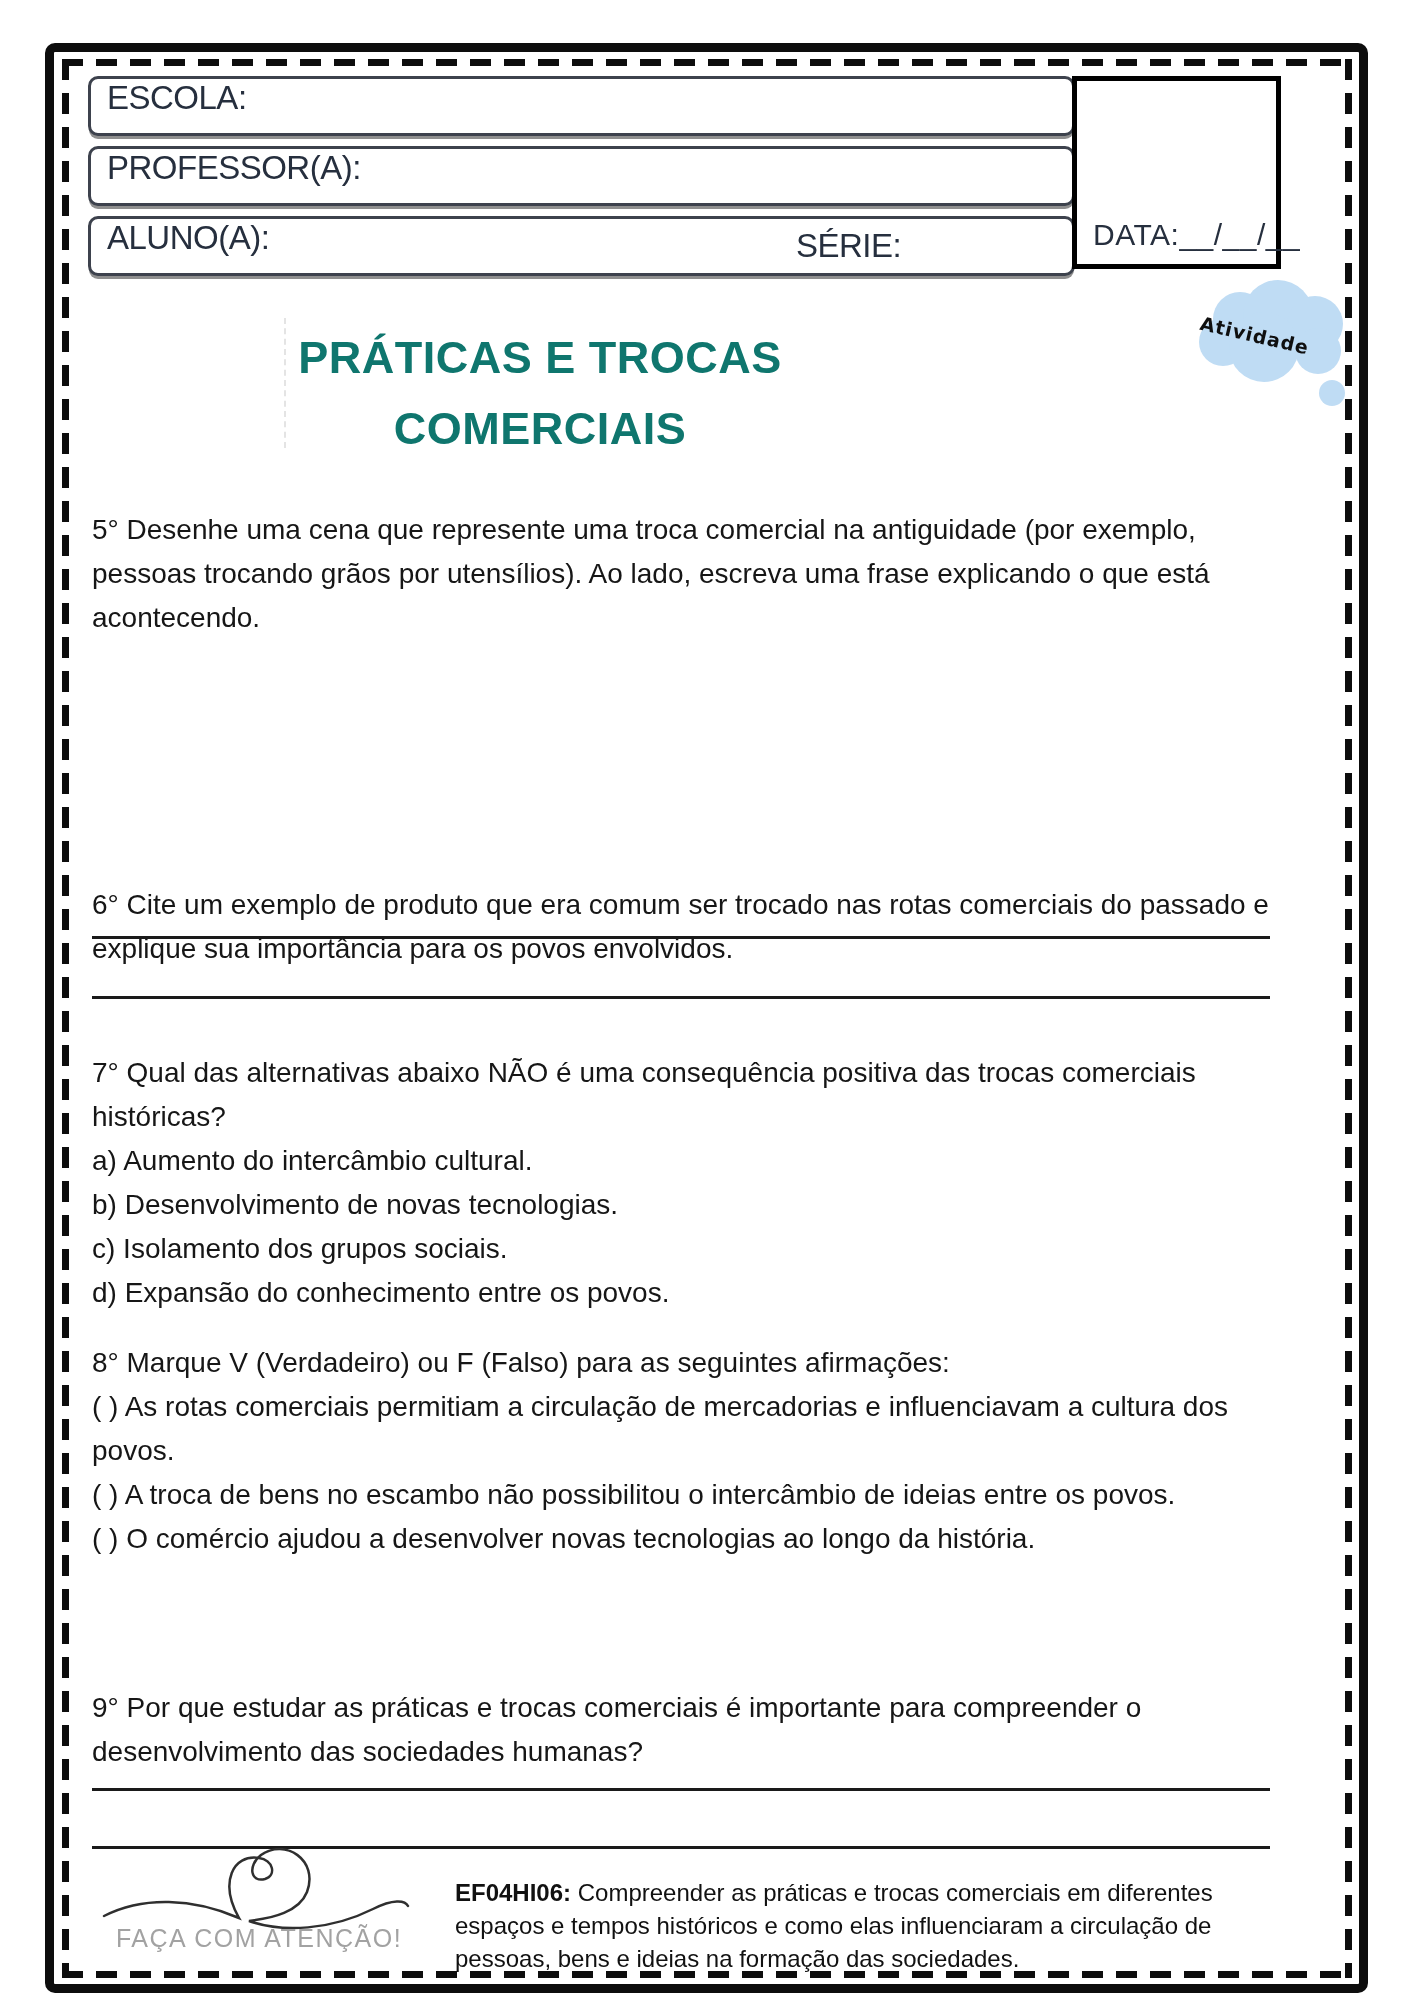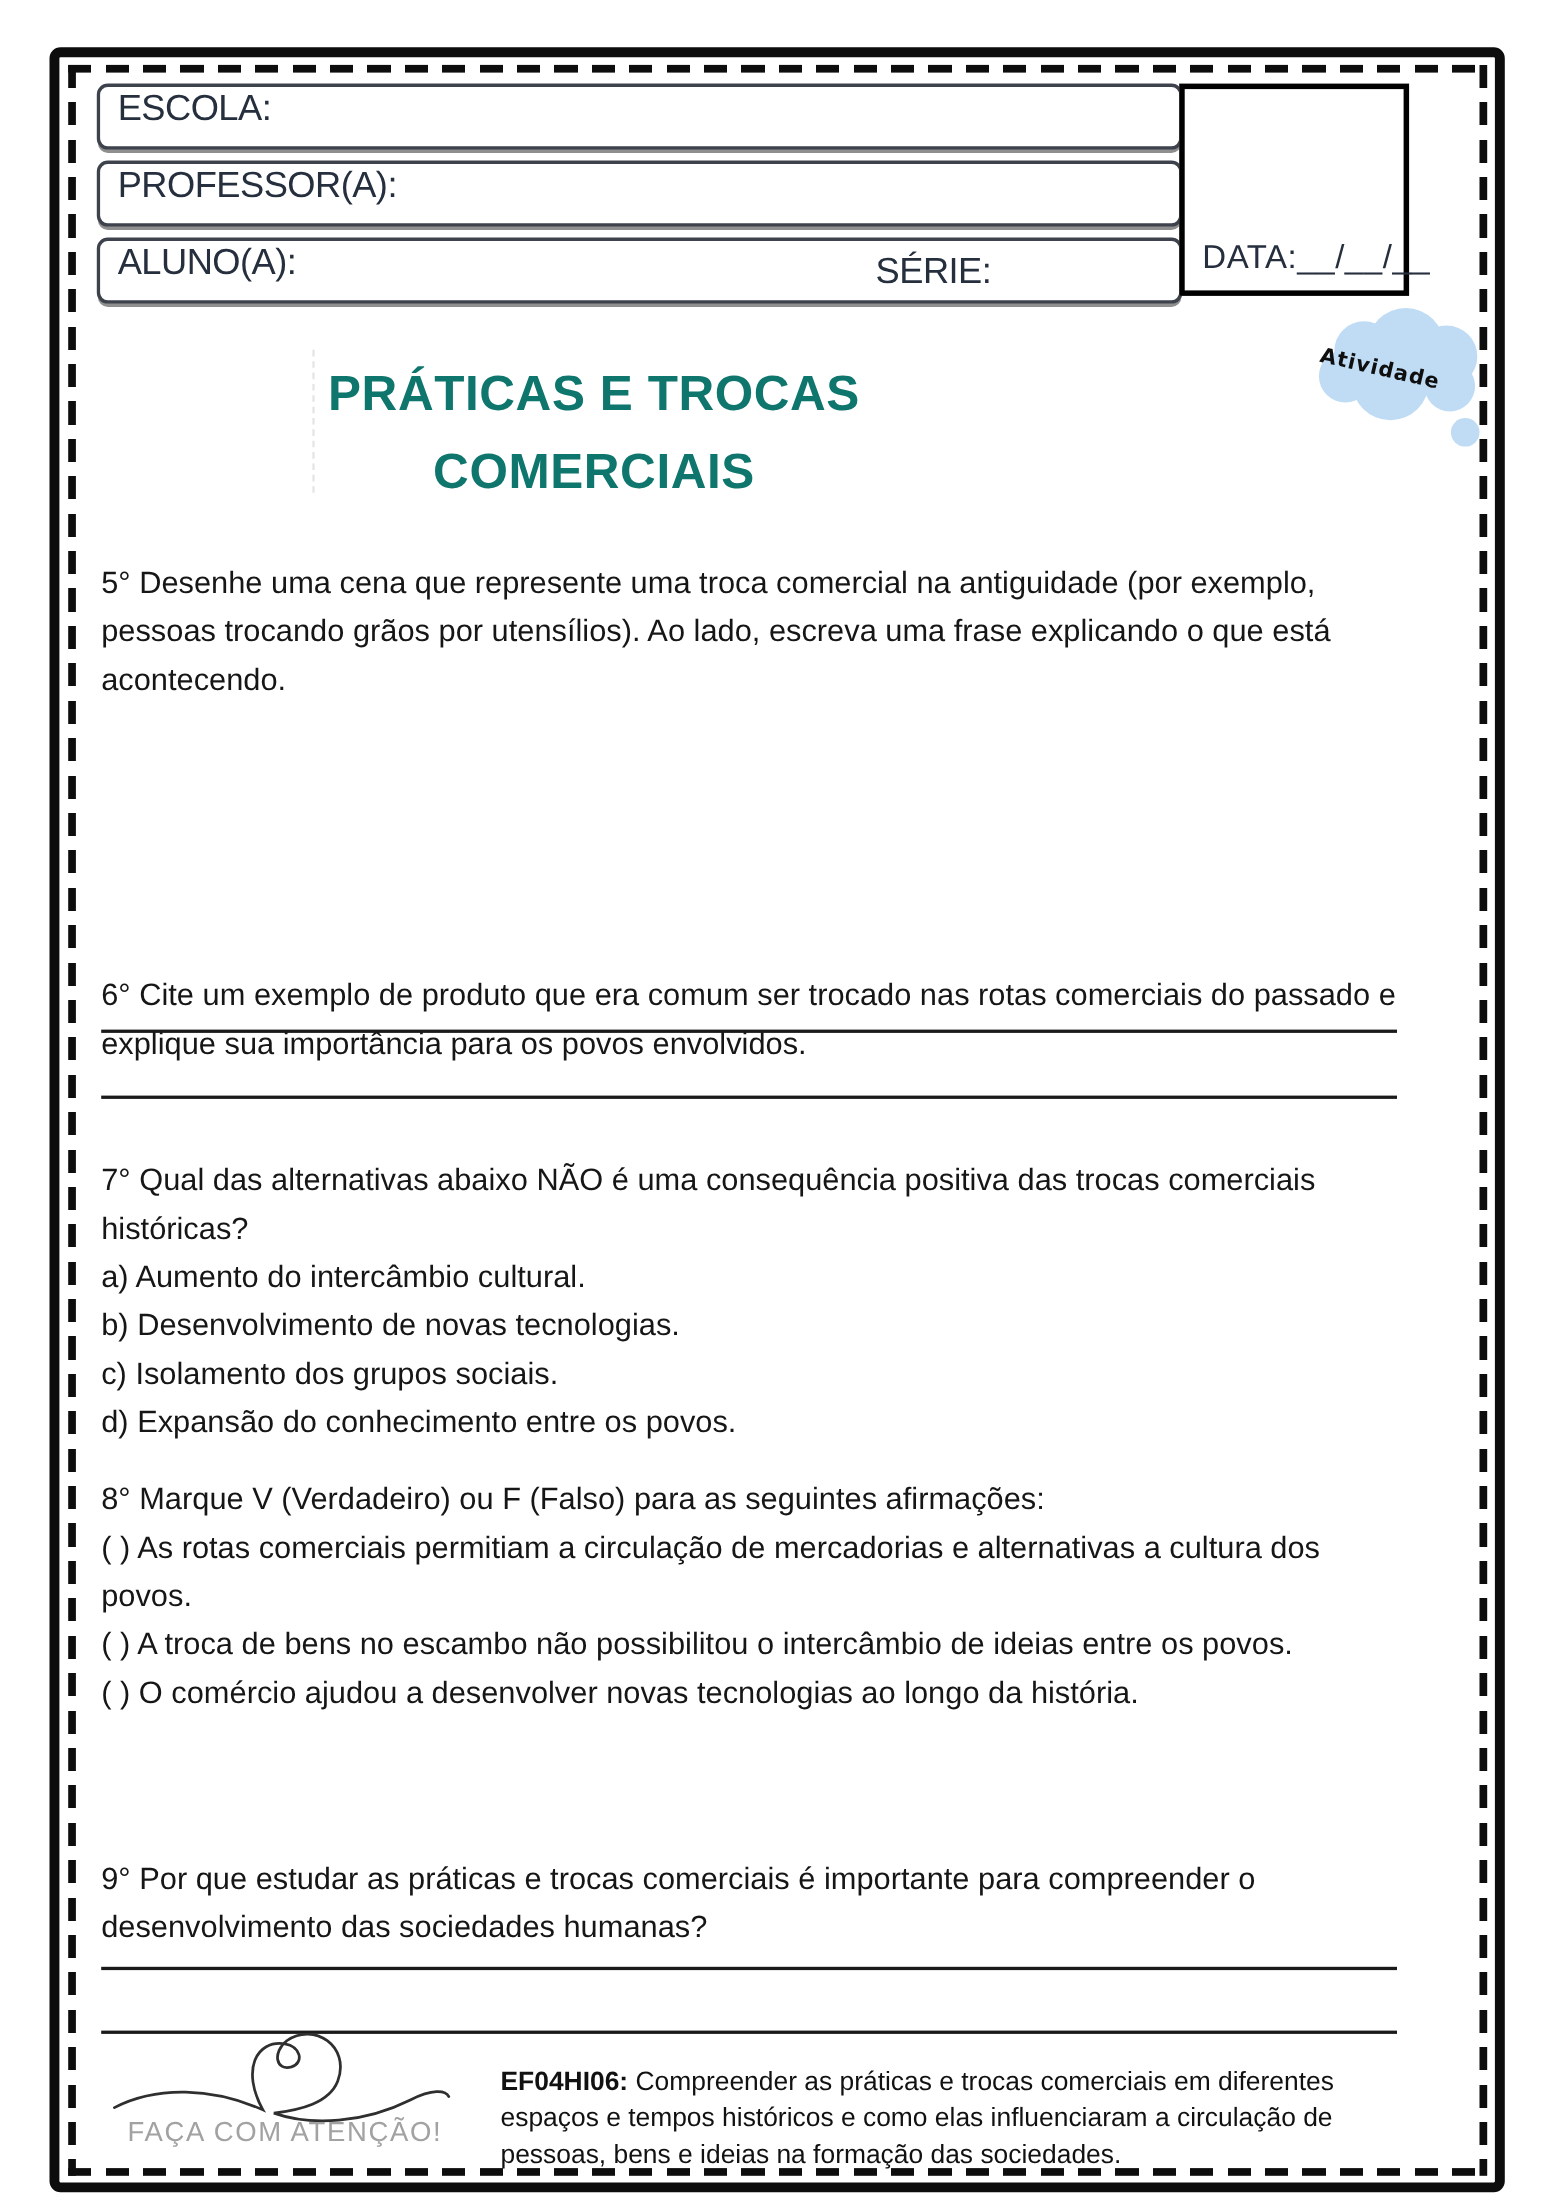--- a/index.html
+++ b/index.html
@@ -139,21 +139,21 @@
   <div class="q" style="top:1051px;">
     <span>7° Qual das alternativas abaixo NÃO é uma consequência positiva das trocas comerciais históricas?</span>
     <span class="opt">a) Aumento do intercâmbio cultural.</span>
     <span class="opt">b) Desenvolvimento de novas tecnologias.</span>
     <span class="opt">c) Isolamento dos grupos sociais.</span>
     <span class="opt">d) Expansão do conhecimento entre os povos.</span>
   </div>
 
   <div class="q" style="top:1341px;">
     <span>8° Marque V (Verdadeiro) ou F (Falso) para as seguintes afirmações:</span>
-    <span class="opt">( ) As rotas comerciais permitiam a circulação de mercadorias e alternativas a cultura dos povos.</span>
+    <span class="opt">( ) As rotas comerciais permitiam a circulação de mercadorias e influenciavam a cultura dos povos.</span>
     <span class="opt">( ) A troca de bens no escambo não possibilitou o intercâmbio de ideias entre os povos.</span>
     <span class="opt">( ) O comércio ajudou a desenvolver novas tecnologias ao longo da história.</span>
   </div>
 
   <div class="q" style="top:1686px;">9° Por que estudar as práticas e trocas comerciais é importante para compreender o desenvolvimento das sociedades humanas?</div>
   <div class="answer-line" style="top:1788px;"></div>
   <div class="answer-line" style="top:1846px;"></div>
 
   <svg class="heart-doodle" width="312" height="88" viewBox="0 0 310 88">
     <path d="M3,68 C42,48 92,50 138,70 C118,34 132,6 158,10 C172,12 176,27 164,31 C150,35 146,18 160,7 C184,-10 218,12 206,44 C198,64 172,70 148,73 C182,85 230,82 272,61 C292,51 304,52 307,58" fill="none" stroke="#2f2f2f" stroke-width="2.5" stroke-linecap="round"></path>

